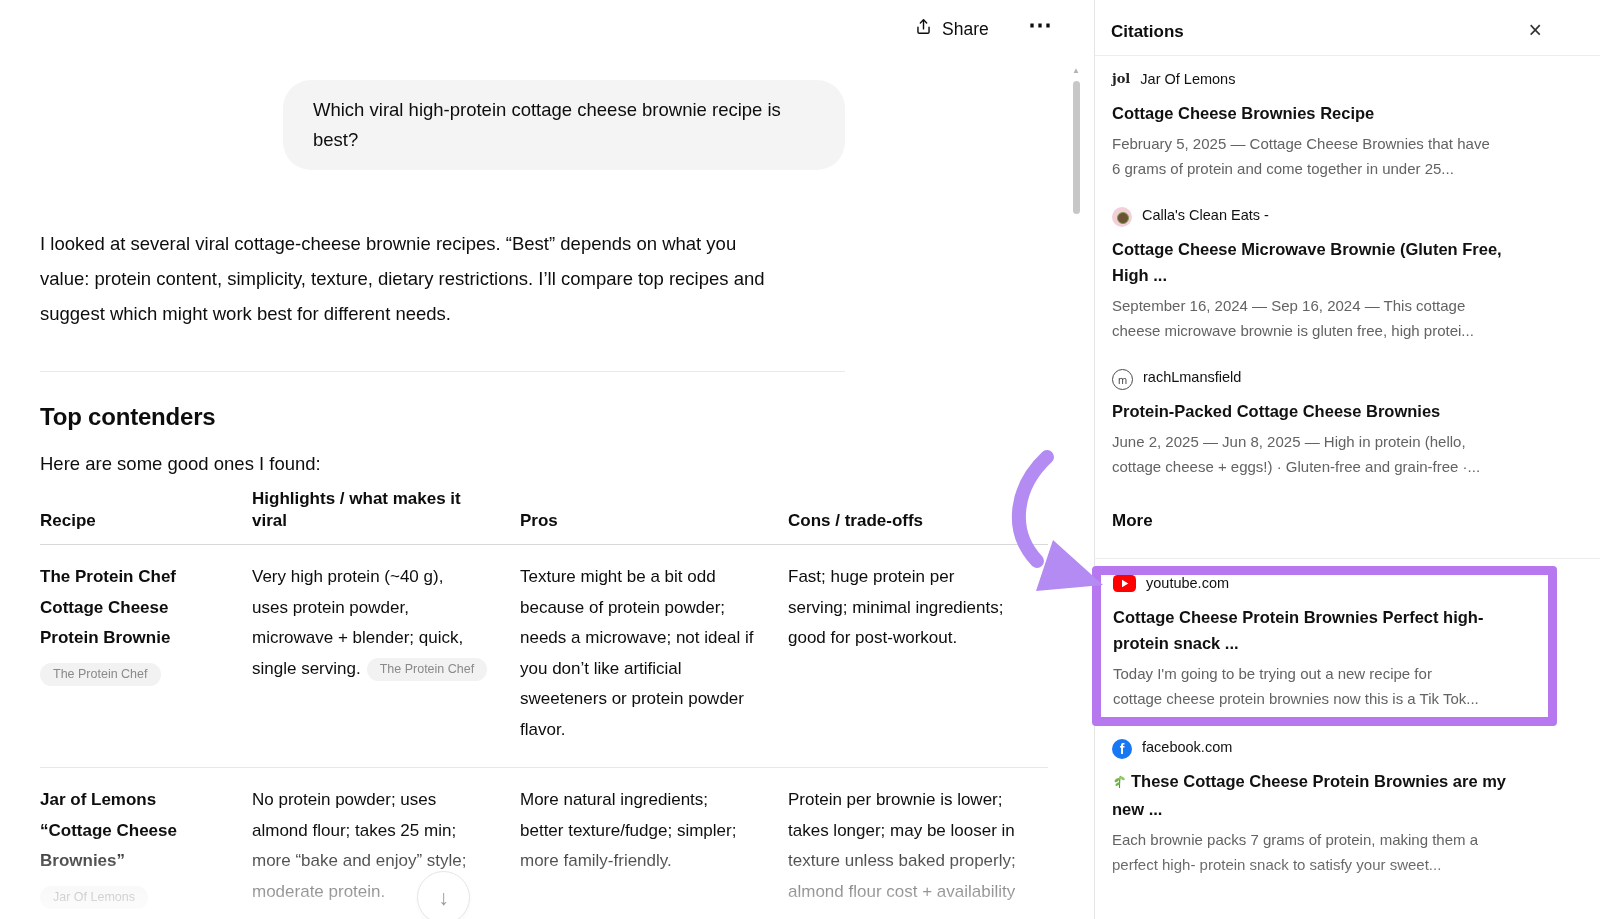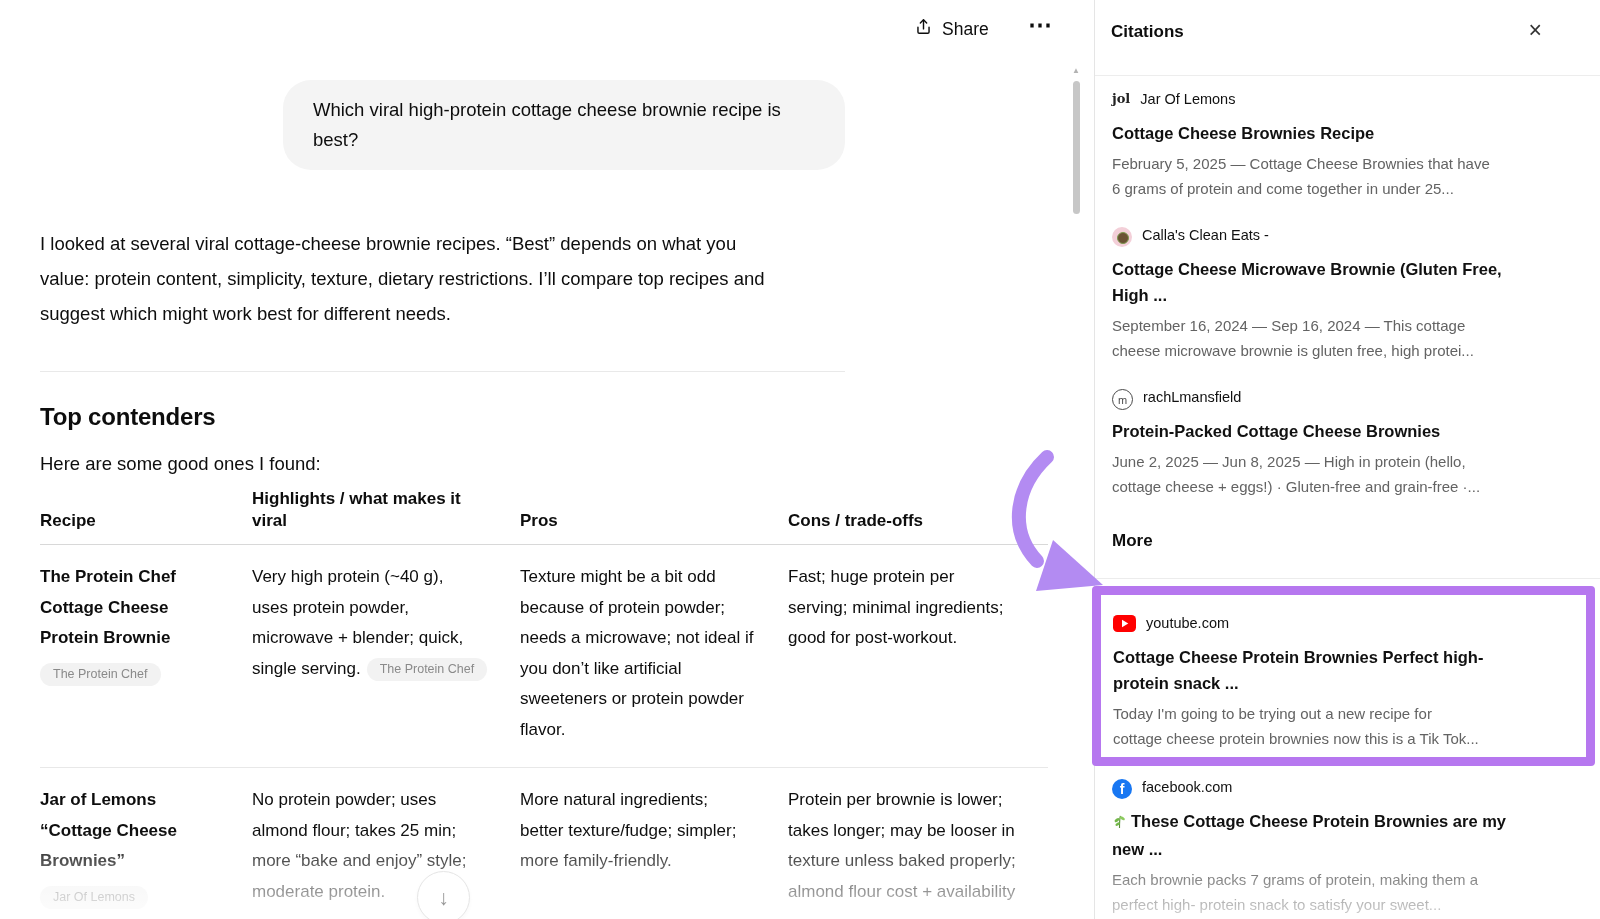--- a/index.html
+++ b/index.html
@@ -45,42 +45,42 @@
     background:#fff;border:1px solid #e3e3e3;box-shadow:0 2px 6px rgba(0,0,0,0.04);
     font-size:21px;color:#8f8f8f;z-index:6;cursor:pointer;opacity:0.92;}
   .sb-up{position:absolute;left:1071px;top:66px;width:10px;font-size:8px;color:#b3b3b3;
     text-align:center;cursor:pointer;}
   .sb-thumb{position:absolute;left:1073px;top:81px;width:7px;height:133px;background:#c7c7c7;
     border-radius:4px;cursor:grab;}
 
   
   .panel{position:absolute;left:1094px;top:0;width:506px;height:919px;background:#fff;
     border-left:1px solid #e5e5e5;}
-  .panel-header{position:relative;height:76px;border-bottom:1px solid #ededed;}
+  .panel-header{position:relative;height:56px;border-bottom:1px solid #ededed;}
   .panel-title{position:absolute;left:16px;top:22px;font-size:17px;font-weight:700;}
   .close-btn{position:absolute;right:58px;top:16px;background:none;border:none;cursor:pointer;
     font-size:23px;color:#333;line-height:28px;}
   .panel-body{padding:15px 42px 0 17px;}
   .cit{margin-bottom:26px;cursor:pointer;}
   .src-row{display:flex;gap:10px;height:22px;margin-bottom:7px;
     font-size:14.5px;color:#111;}
   .cit-title{font-size:16.5px;font-weight:700;line-height:26px;margin-bottom:5px;color:#111;}
   .cit-snippet{font-size:15px;line-height:25px;color:#636363;}
   .fav-jol{font-family:"DejaVu Serif",serif;font-size:13px;font-weight:700;color:#222;}
   .fav-calla{width:20px;height:20px;border-radius:50%;background:#f3cfd8;position:relative;flex:0 0 auto;}
   .fav-calla::after{content:"";position:absolute;left:5px;top:5px;width:10px;height:10px;
     border-radius:50%;background:#6b5233;border:1px solid #7d9a4e;}
   .fav-rach{width:21px;height:21px;border-radius:50%;border:1.5px solid #4a4a4a;color:#4a4a4a;
     font-size:11px;display:flex;align-items:center;justify-content:center;flex:0 0 auto;}
   .fav-fb{width:20px;height:20px;border-radius:50%;background:var(--facebook-blue);color:#fff;
     font-size:14px;font-weight:700;display:flex;align-items:center;justify-content:center;flex:0 0 auto;}
   .more-label{font-size:17px;font-weight:700;margin-top:32px;}
   .panel-hr{height:1px;background:#ececec;margin:27px 0 0 -18px;width:506px;}
   .hl-box{border:9px solid var(--purple-box);border-radius:4px;margin:7px 0 13px -20px;
-    width:503px;padding:20px 8px 6px 12px;}
+    width:465px;padding:0 8px 6px 12px;}
   .hl-box .cit{margin-bottom:0;}
   .panel-fade{position:absolute;left:0;bottom:0;width:100%;height:58px;pointer-events:none;
     background:linear-gradient(to bottom,rgba(255,255,255,0),rgba(255,255,255,0.75));}
 
   
   .arrow{position:absolute;left:985px;top:443px;z-index:40;pointer-events:none;}
   .arrow path{stroke:var(--purple-arrow);stroke-width:14;fill:none;stroke-linecap:round;}
   .arrow polygon{fill:var(--purple-arrow);}
   .leaf-icon{display:inline-block;vertical-align:-2px;margin-right:4px;}
 </style>

